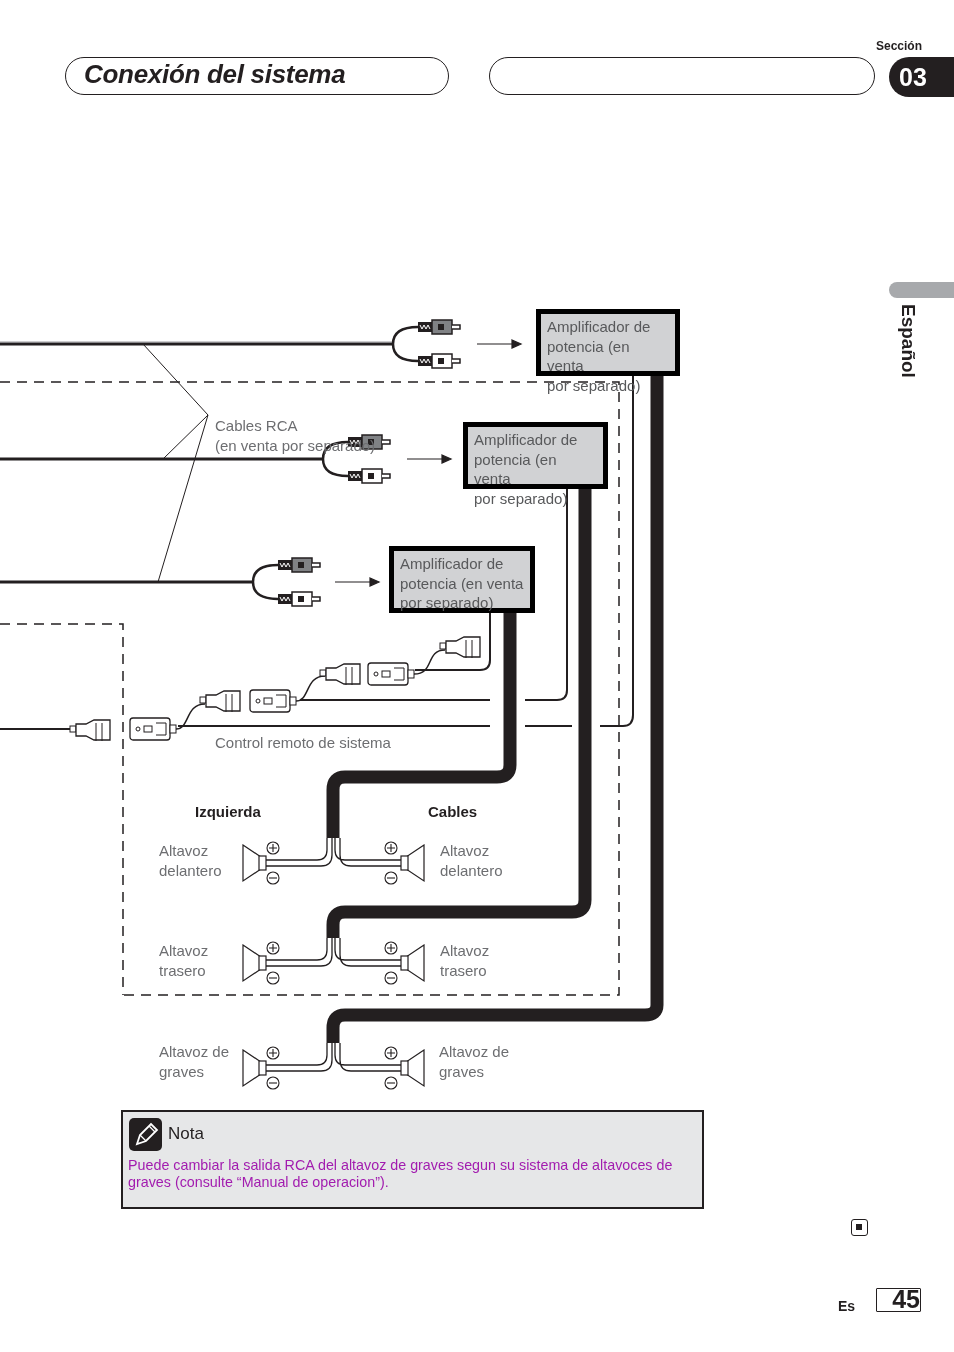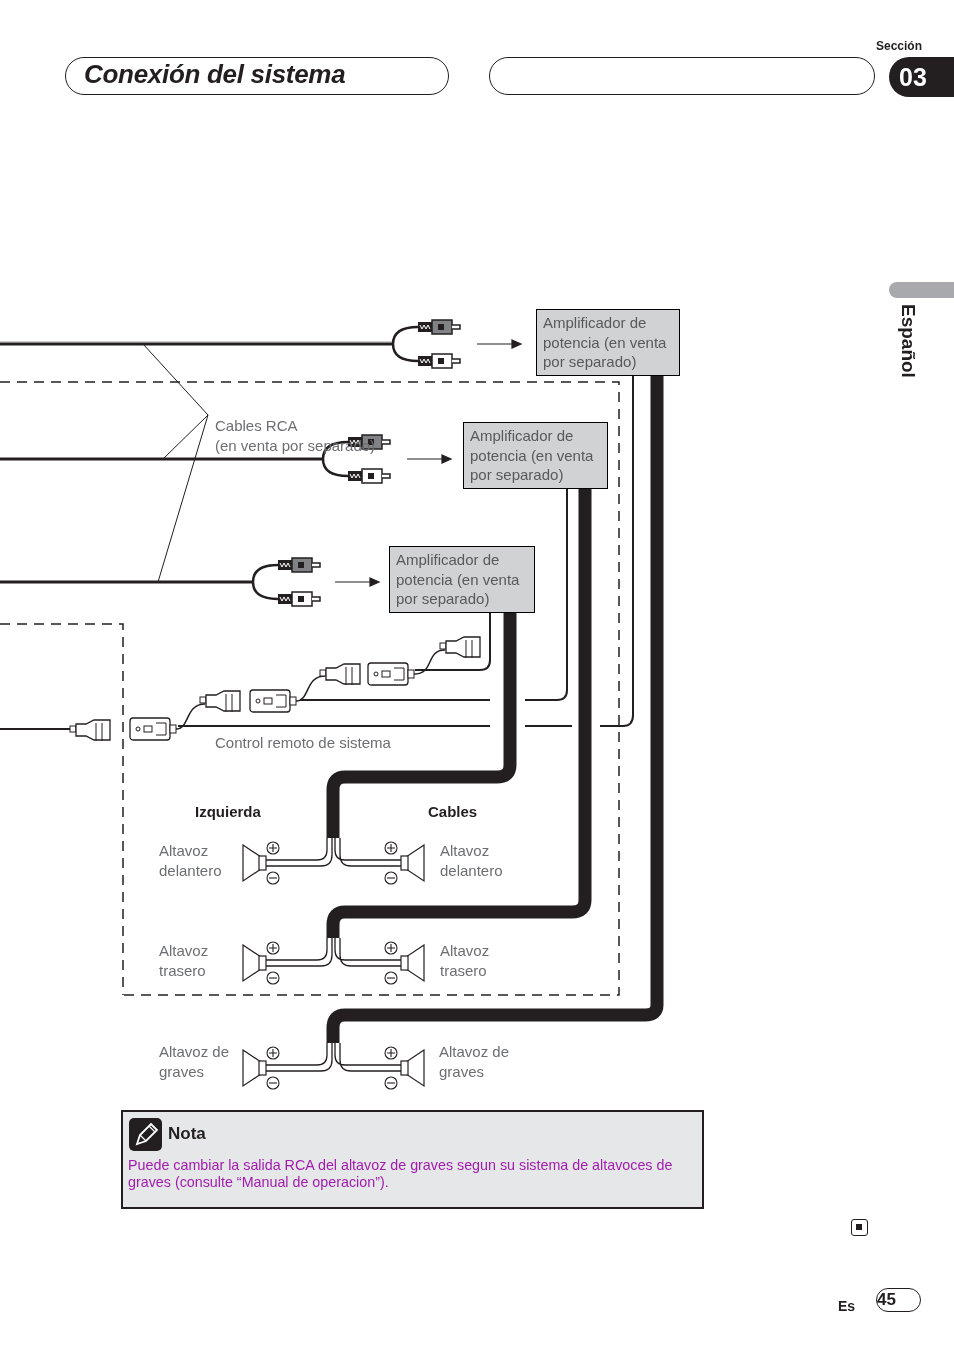--- a/index.html
+++ b/index.html
@@ -12,33 +12,33 @@
                 font-family: "Liberation Sans", sans-serif; font-style: italic; }
   .blank-pill { left: 489px; top: 57px; width: 386px; height: 38px; border: 1.3px solid #231f20;
                 border-radius: 20px; box-sizing: border-box; }
   .seccion { left: 876px; top: 39px; font-size: 12px; font-weight: bold; text-align: center; }
   .sec-num { left: 889px; top: 57px; width: 80px; height: 40px; background: #231f20; border-radius: 20px 0 0 20px;
              color: #fff; font-size: 25px; font-weight: bold; line-height: 40px; padding-left: 10px; box-sizing: border-box; }
   .lang-tab { left: 889px; top: 282px; width: 80px; height: 16px; background: #a7a9ac; border-radius: 8px 0 0 8px; }
   .lang-label { left: 897px; top: 304px; font-size: 19px; font-weight: bold; writing-mode: vertical-rl; }
   .diagram { left: 0; top: 0; }
   .lbl { font-size: 15px; color: #6d6e71; line-height: 19.5px; white-space: pre-line; }
-  .amp { background: #d1d2d4; border: 1px solid #000000; box-sizing: border-box; padding: 3px 6px;
+  .amp { background: #d1d2d4; border: 5px solid #000000; box-sizing: border-box; padding: 3px 6px;
          font-size: 15px; color: #58595b; line-height: 19.5px; white-space: pre-line; }
   .side-bold { font-size: 15px; font-weight: bold; margin-left: 8px; }
   .note { left: 121px; top: 1110px; width: 583px; height: 99px; background: #e6e7e8; border: 2px solid #231f20;
           box-sizing: border-box; }
   .note-icon { left: 129px; top: 1118px; width: 33px; height: 33px; background: #231f20; border-radius: 5px; }
-  .note-title { left: 168px; top: 1124px; font-size: 17px; font-weight: bold; }
+  .note-title { left: 168px; top: 1124px; font-size: 17px; font-weight: normal; }
   .note-text { left: 128px; top: 1157px; width: 570px; font-size: 14.3px; line-height: 17px; color: #a21caf; }
   .end-mark { left: 851px; top: 1219px; width: 17px; height: 17px; border: 1.5px solid #231f20; border-radius: 3px; box-sizing: border-box; }
   .end-mark::after { content: ""; position: absolute; left: 4px; top: 4px; width: 6px; height: 6px; background: #231f20; }
   .es-label { left: 838px; top: 1298px; font-size: 14px; font-weight: bold; }
-  .page-pill { left: 876px; top: 1288px; width: 45px; height: 24px; border: 1.3px solid #231f20; border-radius: 12px;
-               box-sizing: border-box; text-align: left; font-size: 17px; font-weight: bold; line-height: 21px; }
+  .page-pill { left: 876px; top: 1288px; width: 45px; height: 24px; border: 1.3px solid #231f20; border-radius: 1px;
+               box-sizing: border-box; text-align: right; font-size: 25px; font-weight: bold; line-height: 21px; }
 </style>
 </head>
 <body>
 
 <div class="abs title-pill"></div>
 <div class="abs title-text">Conexión del sistema</div>
 <div class="abs blank-pill"></div>
 <div class="abs seccion">Sección</div>
 <div class="abs sec-num">03</div>
 

